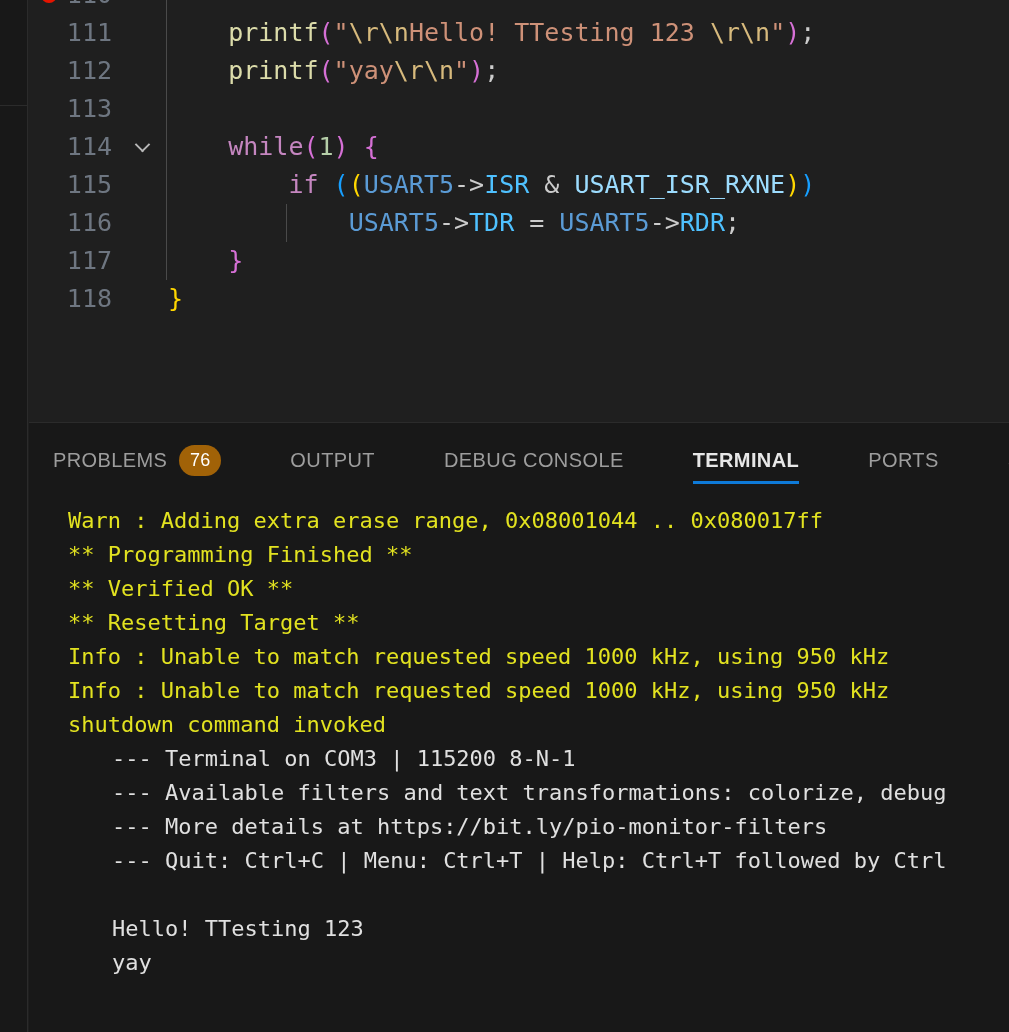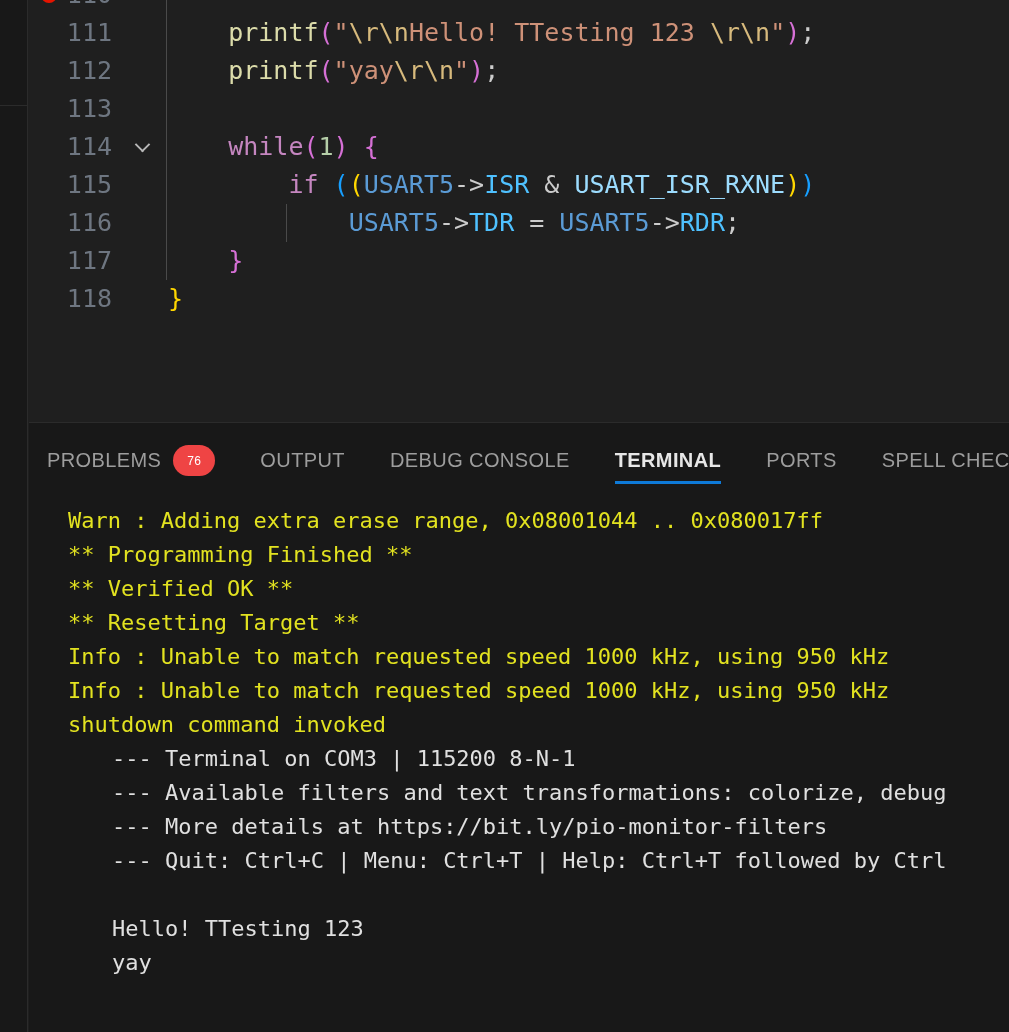--- a/index.html
+++ b/index.html
@@ -31,31 +31,31 @@
               color:#cccccc; }
   .t-fn{color:#dcdcaa} .t-b1{color:#ffd700} .t-b2{color:#d670d6} .t-b3{color:#179fff}
   .t-kw{color:#c586c0} .t-num{color:#b5cea8} .t-str{color:#ce9178} .t-esc{color:#d7ba7d}
   .t-pn{color:#cccccc} .t-mac{color:#5b9bd5} .t-mem{color:#4fc1ff} .t-mac2{color:#9cdcfe}
   .t-sq{ text-decoration-style:wavy; text-decoration-color:#3794ff;
          text-decoration-thickness:2px; text-underline-offset:5px; }
 
   
   .panel-area { position:absolute; left:29px; top:422px; width:980px; height:610px;
                 background:#181818; border-top:1px solid #2b2b2b; overflow:hidden; }
-  .panel-tabs { display:flex; align-items:center; gap:45px; height:75px; padding-left:18px;
+  .panel-tabs { display:flex; align-items:center; gap:69px; height:75px; padding-left:24px;
                 overflow:hidden; }
   .tab { position:relative; display:flex; align-items:center; height:100%;
          font-size:20px; letter-spacing:0.4px; color:#9d9d9d; white-space:nowrap;
          cursor:pointer; flex:0 0 auto; }
   .tab.active { color:#e7e7e7;font-weight:bold; }
   .tab.active::after { content:""; position:absolute; left:0; right:0; bottom:14px;
                        height:3px; background:#0e7ad8; }
   .badge { display:inline-flex; align-items:center; justify-content:center;
            margin-left:12px; min-width:42px; height:31px; padding:0 10px;
-           border-radius:16px; background:#ef4444; color:#ffffff; font-size:12px; }
+           border-radius:16px; background:#a16207; color:#ffffff; font-size:18px; }
 
   .terminal { padding:6px 0 0 39px; }
   .term-line { height:34px; line-height:34px; white-space:pre; overflow:hidden;
                font-family:"DejaVu Sans Mono", monospace; font-size:22px; }
   .c-y { color:#e2e220; }
   .c-w { color:#e0e0e0;margin-left:44px; }
 </style>
 </head>
 <body>
 

